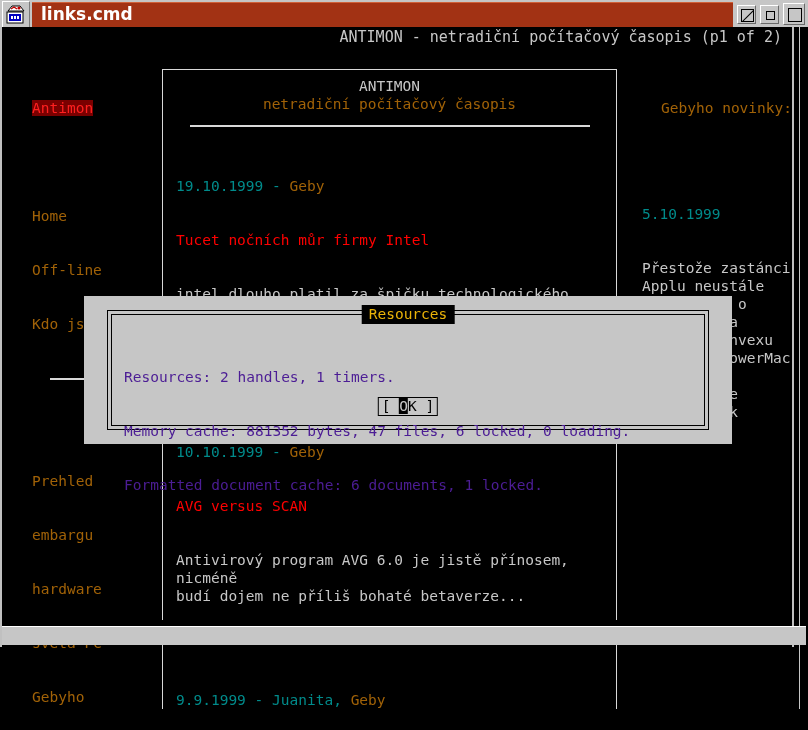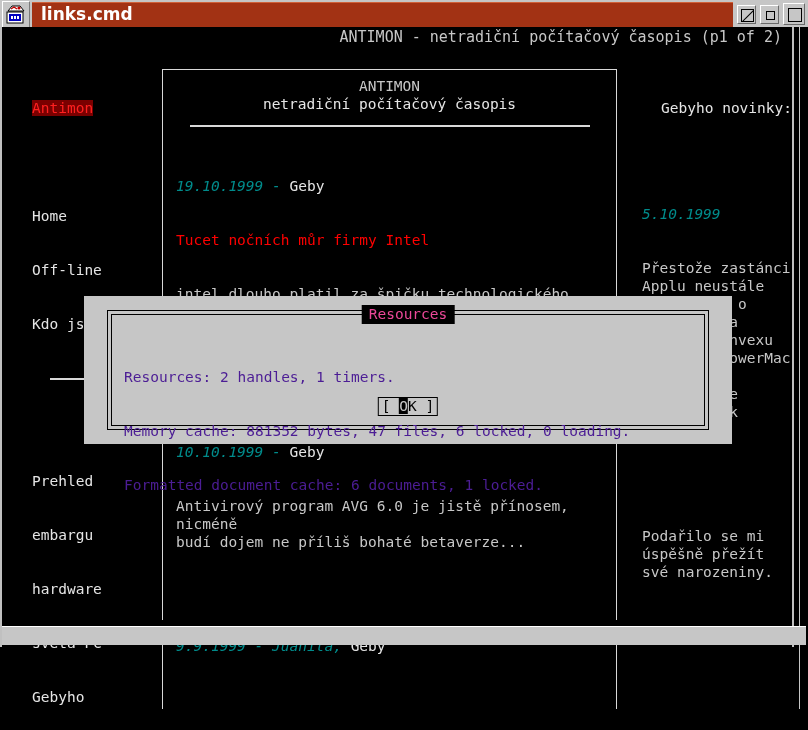--- a/index.html
+++ b/index.html
@@ -85,23 +85,23 @@
     font-size:14.5px;line-height:18px;color:#c7c7c7;white-space:pre;
   }
   .col-main{
     position:absolute;left:160px;top:40px;width:455px;
     font-size:14.5px;line-height:18px;color:#c7c7c7;
   }
   .col-right{
     position:absolute;left:640px;top:36px;width:150px;
     font-size:14.5px;line-height:18px;color:#c7c7c7;white-space:pre-wrap;
   }
-  .lnk{color:#e5e5e5;}
+  .lnk{color:#a16207;}
   .lnk.sel{background:#7a0000;color:#ff2020;}
-  .teal{color:#008b8b;font-style:italic;}
+  .teal{color:#008b8b;}
   .plain{color:#c7c7c7;}
   .hr2{
     height:0;border-top:1px solid #d8d8d8;border-bottom:1px solid #d8d8d8;
     margin:9px 0 9px 0;width:62px;margin-left:18px;
   }
   .mainbox{
     position:absolute;left:160px;top:42px;width:455px;height:660px;
     border:1px solid #d8d8d8;border-bottom:none;box-sizing:border-box;
   }
   .center{text-align:center;}
@@ -120,21 +120,21 @@
   .dlg-inner{
     position:absolute;left:23px;top:14px;right:23px;bottom:14px;
     border:1px solid #000;
   }
   .dlg-inner2{
     position:absolute;left:3px;top:3px;right:3px;bottom:3px;
     border:1px solid #000;
   }
   .dlg-title{
     position:absolute;left:50%;top:9px;transform:translateX(-50%);
-    background:#000;color:#ec4899;font-size:14.5px;line-height:17px;
+    background:#000;color:#eab308;font-size:14.5px;line-height:17px;
     padding:1px 7px;white-space:pre;z-index:3;
   }
   .dlg-body{
     position:absolute;left:40px;top:36px;right:20px;
     color:#4c1d95;font-size:14.5px;line-height:18px;white-space:pre;
   }
   .dlg-ok{
     position:absolute;left:50%;top:101px;transform:translateX(-50%);
     color:#000;font-size:14.5px;line-height:17px;white-space:pre;
     border:1px solid #000;padding:0px 3px;background:#c6c6c6;
@@ -237,38 +237,38 @@
         <div class="art">
           <div><span class="teal">19.10.1999</span><span class="teal"> - </span><span class="lnk">Geby</span></div>
           <div class="rtitle">Tucet nočních můr firmy Intel</div>
           <div class="plain">intel dlouho platil za špičku technologického vývoje v
 oblasti počítačů. Poslední dobou se mu však moc
 nedaří...</div>
         </div>
 
         <div class="art">
           <div><span class="teal">10.10.1999</span><span class="teal"> - </span><span class="lnk">Geby</span></div>
+          <div class="rtitle">AVG versus SCAN</div>
           <div class="plain">Antivirový program AVG 6.0 je jistě přínosem, nicméně
 budí dojem ne příliš bohaté betaverze...</div>
         </div>
 
         <div class="art" style="margin-bottom:0">
           <div><span class="teal">9.9.1999</span><span class="teal"> - </span><span class="teal">Juanita, </span><span class="lnk">Geby</span></div>
         </div>
 
       </div>
     </div>
 
     <div class="col-right">
       <div class="lnk" style="text-align:right">Gebyho novinky:</div>
       <div style="height:16px"></div>
       <div class="teal">5.10.1999</div>
       <div class="plain">Přestože zastánci Applu neustále tvrdí něco o embargu, na letošním Invexu je Apple PowerMac G4 nejen k videni, ale dokonce i k ohmatani.</div>
       <div style="height:16px"></div>
-      <div class="plain">Podařilo se mi úspěšně přežít své narozeniny.</div>
       <div style="height:20px"></div>
       
       
       
       
       
       
       
       
       

